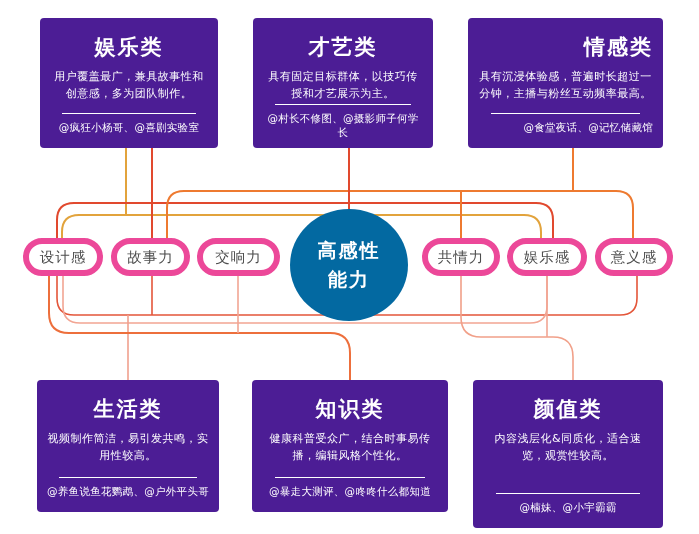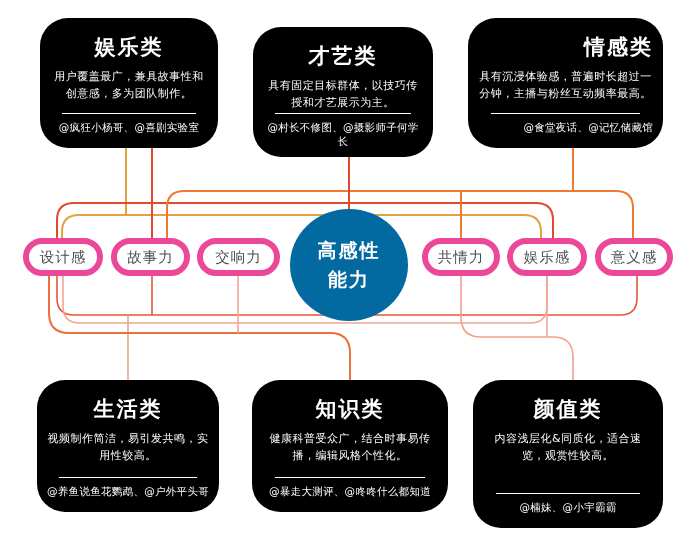--- a/index.html
+++ b/index.html
@@ -2,30 +2,30 @@
 <html><head>
 <meta charset="utf-8">
 <style>
   html,body{margin:0;padding:0;background:#ffffff;}
   .stage{
     position:relative;width:699px;height:534px;background:#ffffff;overflow:hidden;
     font-family:"DejaVu Sans","Liberation Sans",sans-serif;
   }
   .wires{position:absolute;left:0;top:0;z-index:1;}
   .card{
-    position:absolute;z-index:2;background:#000000;border-radius:28px;color:#fff;
+    position:absolute;z-index:2;background:#4c1d95;border-radius:4px;color:#fff;
     display:flex;flex-direction:column;align-items:center;text-align:center;
     padding:13px 10px 13px;box-sizing:border-box;height:130px;
   }
   .card-title{font-size:21px;font-weight:bold;letter-spacing:2px;margin-top:2px;}
   .card-desc{font-size:11px;line-height:1.55;margin-top:7px;flex:1;letter-spacing:0.5px;}
   .card-divider{width:85%;height:0;border-top:1.6px solid #ffffff;margin:2px auto 7px;}
   .card-accounts{font-size:10.5px;letter-spacing:0.3px;}
   .c1{left:40px;top:18px;width:178px;}
-  .c2{left:253px;top:18px;width:180px;margin-top:9px;}
+  .c2{left:253px;top:18px;width:180px;}
   .c3{left:468px;top:18px;width:195px;align-items:flex-end;}
   .c4{left:37px;top:380px;width:182px;height:132px;}
   .c5{left:252px;top:380px;width:196px;height:132px;}
   .c6{left:473px;top:380px;width:190px;height:148px;}
   .node{
     position:absolute;z-index:2;top:238px;height:38px;background:#ffffff;
     border:6px solid #ec4899;border-radius:20px;box-sizing:border-box;
     display:flex;align-items:center;justify-content:center;
     font-size:14.5px;color:#4d4d4d;letter-spacing:1px;
   }

